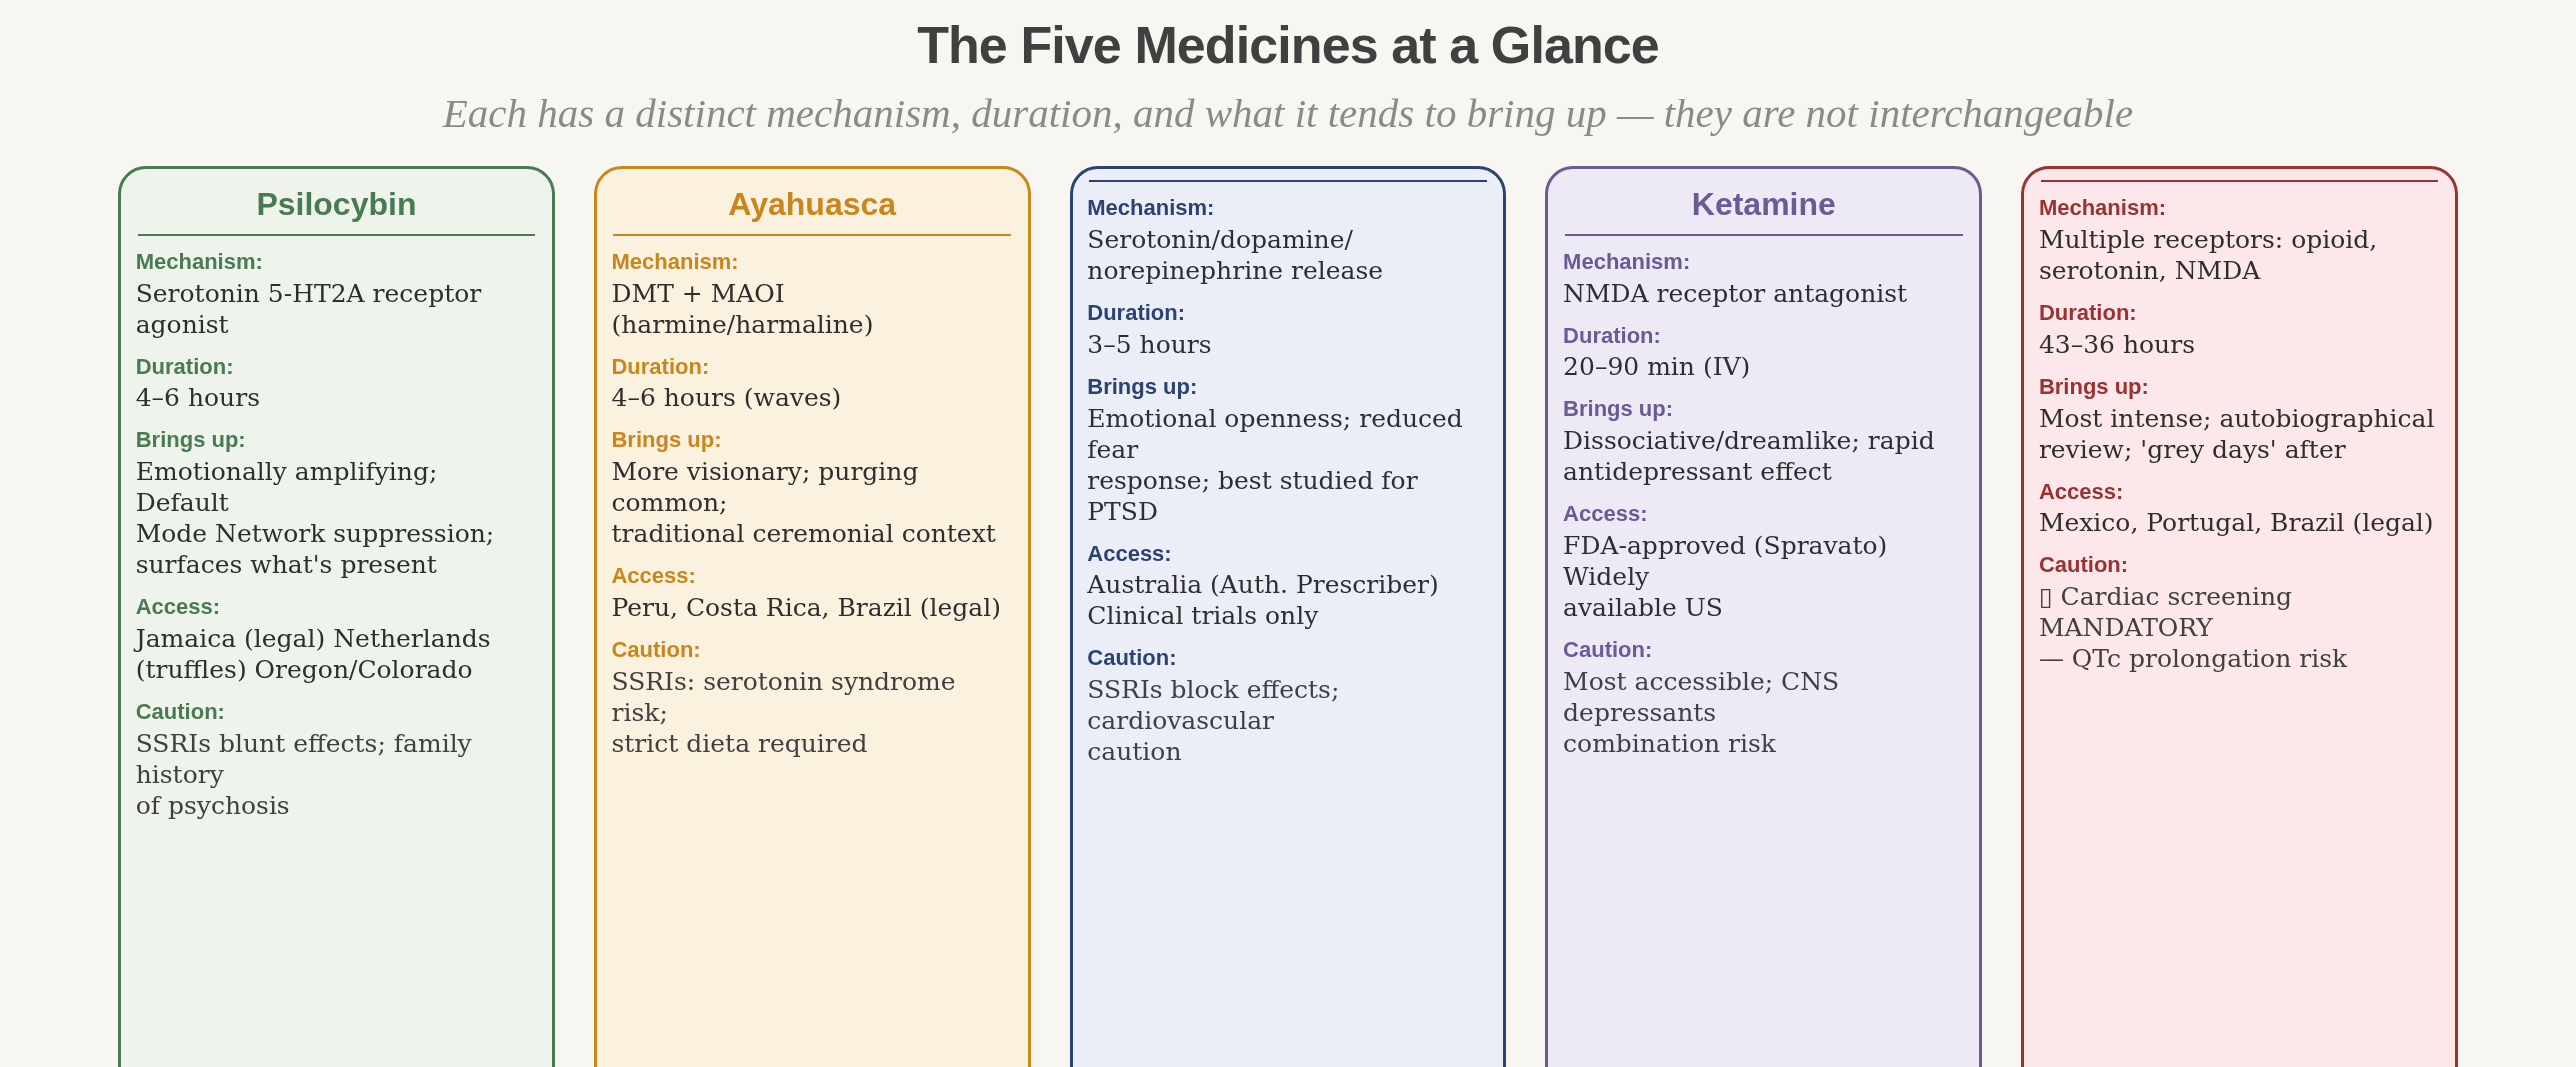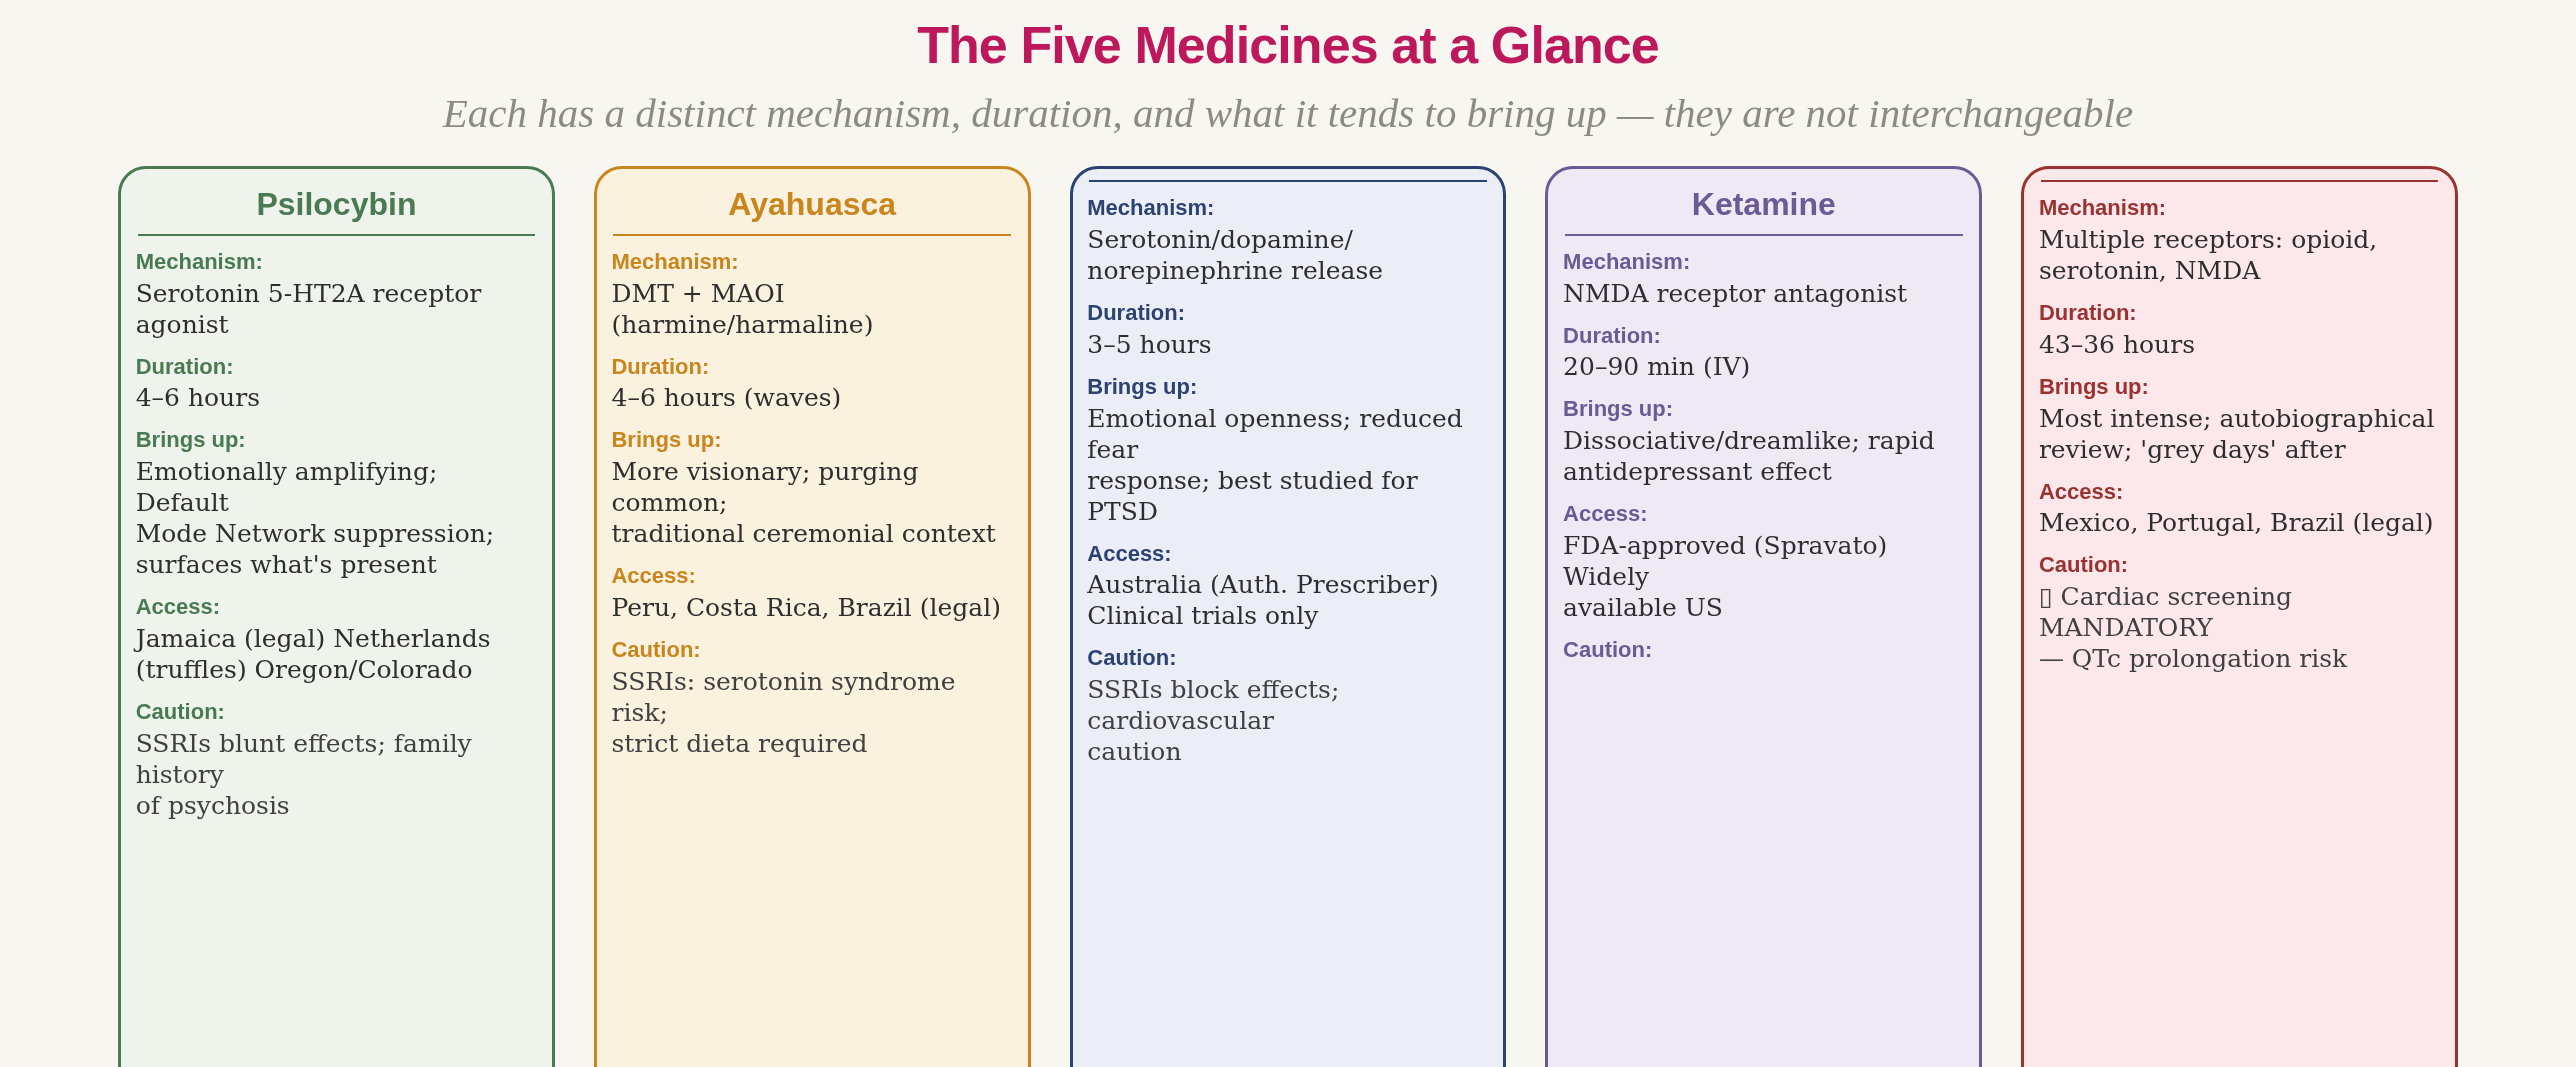--- a/index.html
+++ b/index.html
@@ -14,21 +14,21 @@
     overflow: hidden;
   }
   .page-header {
     text-align: center;
   }
   .page-title {
     margin: 14.7px 0 0 0;
     font-size: 52px;
     font-weight: 700;
     letter-spacing: -0.9px;
-    color: #be185d;
+    color: #404040;
     font-family: "Liberation Sans", sans-serif;
   }
   .page-subtitle {
     margin: 14.7px 0 0 0;
     font-family: "Liberation Serif", serif;
     font-style: italic;
     font-size: 41px;
     color: #8b8b86;
   }
   .cards-row {
@@ -200,20 +200,22 @@
         <div class="section-value">Dissociative/dreamlike; rapid
 antidepressant effect</div>
       </div>
       <div class="section">
         <div class="section-label">Access:</div>
         <div class="section-value">FDA-approved (Spravato) Widely
 available US</div>
       </div>
       <div class="section">
         <div class="section-label">Caution:</div>
+        <div class="section-value caution">Most accessible; CNS depressants
+combination risk</div>
       </div>
     </div>
   </section>
 
   <section class="card" style="--accent: #9a3232; --bg: #fce8ea;">
     <div class="card-rule"></div>
     <div class="card-content">
       <div class="section">
         <div class="section-label">Mechanism:</div>
         <div class="section-value">Multiple receptors: opioid,

